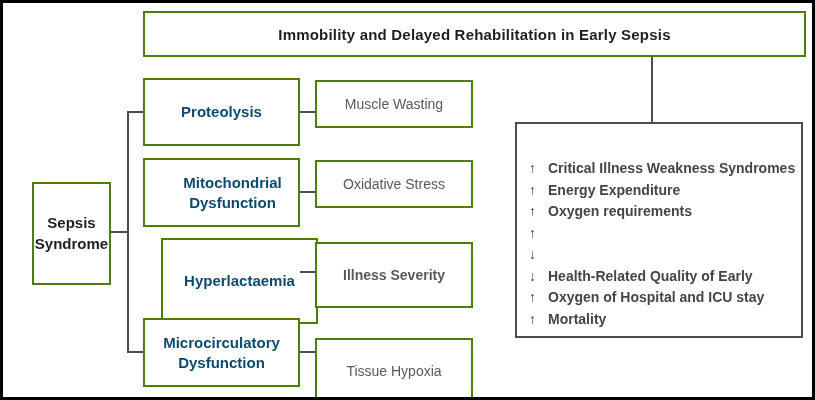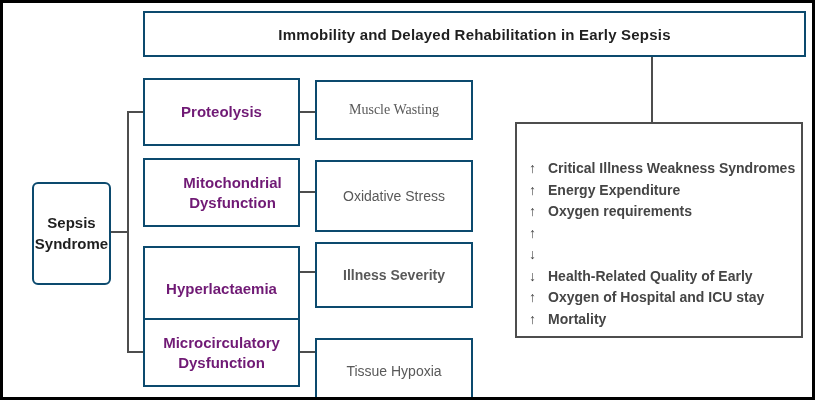--- a/index.html
+++ b/index.html
@@ -3,39 +3,39 @@
 <meta charset="utf-8">
 <style>
   html,body { margin:0; padding:0; background:#fff; }
   .canvas {
     position:relative; width:815px; height:400px; background:#ffffff;
     font-family:"Liberation Sans", sans-serif; overflow:hidden;
   }
   .frame { position:absolute; inset:0; border:3px solid #000; box-sizing:border-box; pointer-events:none; }
 
   .box {
-    position:absolute; border:2px solid #0c4a6e; background:#fff;
+    position:absolute; border:2px solid #4d7c0f; background:#fff;
     display:flex; align-items:center; justify-content:center;
     text-align:center; box-sizing:border-box;
   }
   .title-box { left:143px; top:11px; width:663px; height:46px;
     font-weight:bold; font-size:15px; color:#1f1f1f; letter-spacing:.2px; }
   .sepsis-box { left:32px; top:182px; width:79px; height:103px;
-    font-weight:bold; font-size:15px; color:#1f1f1f; line-height:1.35; padding:0 4px;border-radius:6px; }
+    font-weight:bold; font-size:15px; color:#1f1f1f; line-height:1.35; padding:0 4px; }
 
   .cause { left:143px; width:157px; font-weight:bold; font-size:15px;
-    color:#701a75; line-height:1.3; padding:0 10px; }
+    color:#0c4a6e; line-height:1.3; padding:0 10px; }
   .cause.r0 { top:78px;  height:68px; }
   .cause.r1 { top:158px; height:69px;padding-left:32px; }
-  .cause.r2 { top:246px; height:86px; }
+  .cause.r2 { top:238px; height:86px;margin-left:18px; }
   .cause.r3 { top:318px; height:69px; }
 
   .effect { left:315px; width:158px; font-size:14px; color:#595959; padding:0 8px; }
-  .effect.r0 { top:80px;  height:60px;font-family:Liberation Serif, serif; }
-  .effect.r1 { top:160px; height:72px; }
+  .effect.r0 { top:80px;  height:48px; }
+  .effect.r1 { top:160px; height:48px; }
   .effect.r2 { top:242px; height:66px;font-weight:bold; }
   .effect.r3 { top:338px; height:65px; }
 
   .outcomes-box {
     position:absolute; left:515px; top:122px; width:288px; height:216px;
     border:2px solid #4d4d4d; background:#fff; box-sizing:border-box;
     padding:34px 8px 0 12px;
   }
   .outcome-item {
     display:flex; align-items:baseline; gap:7px;

